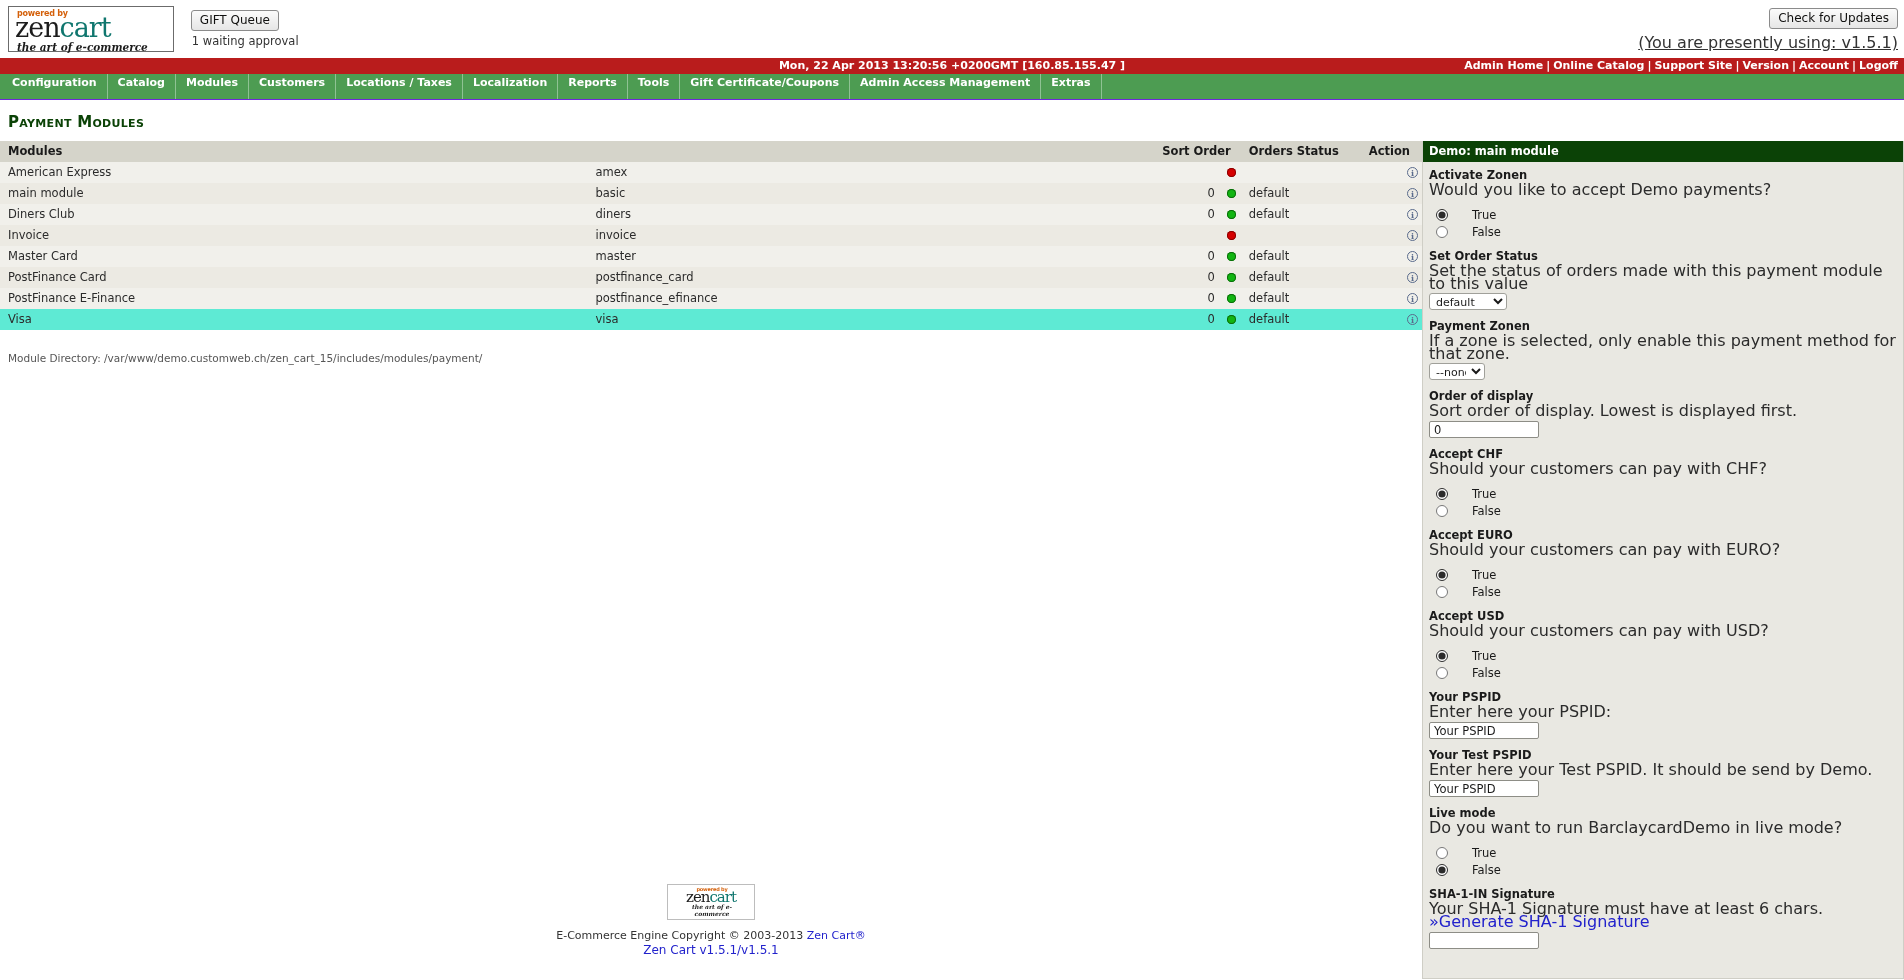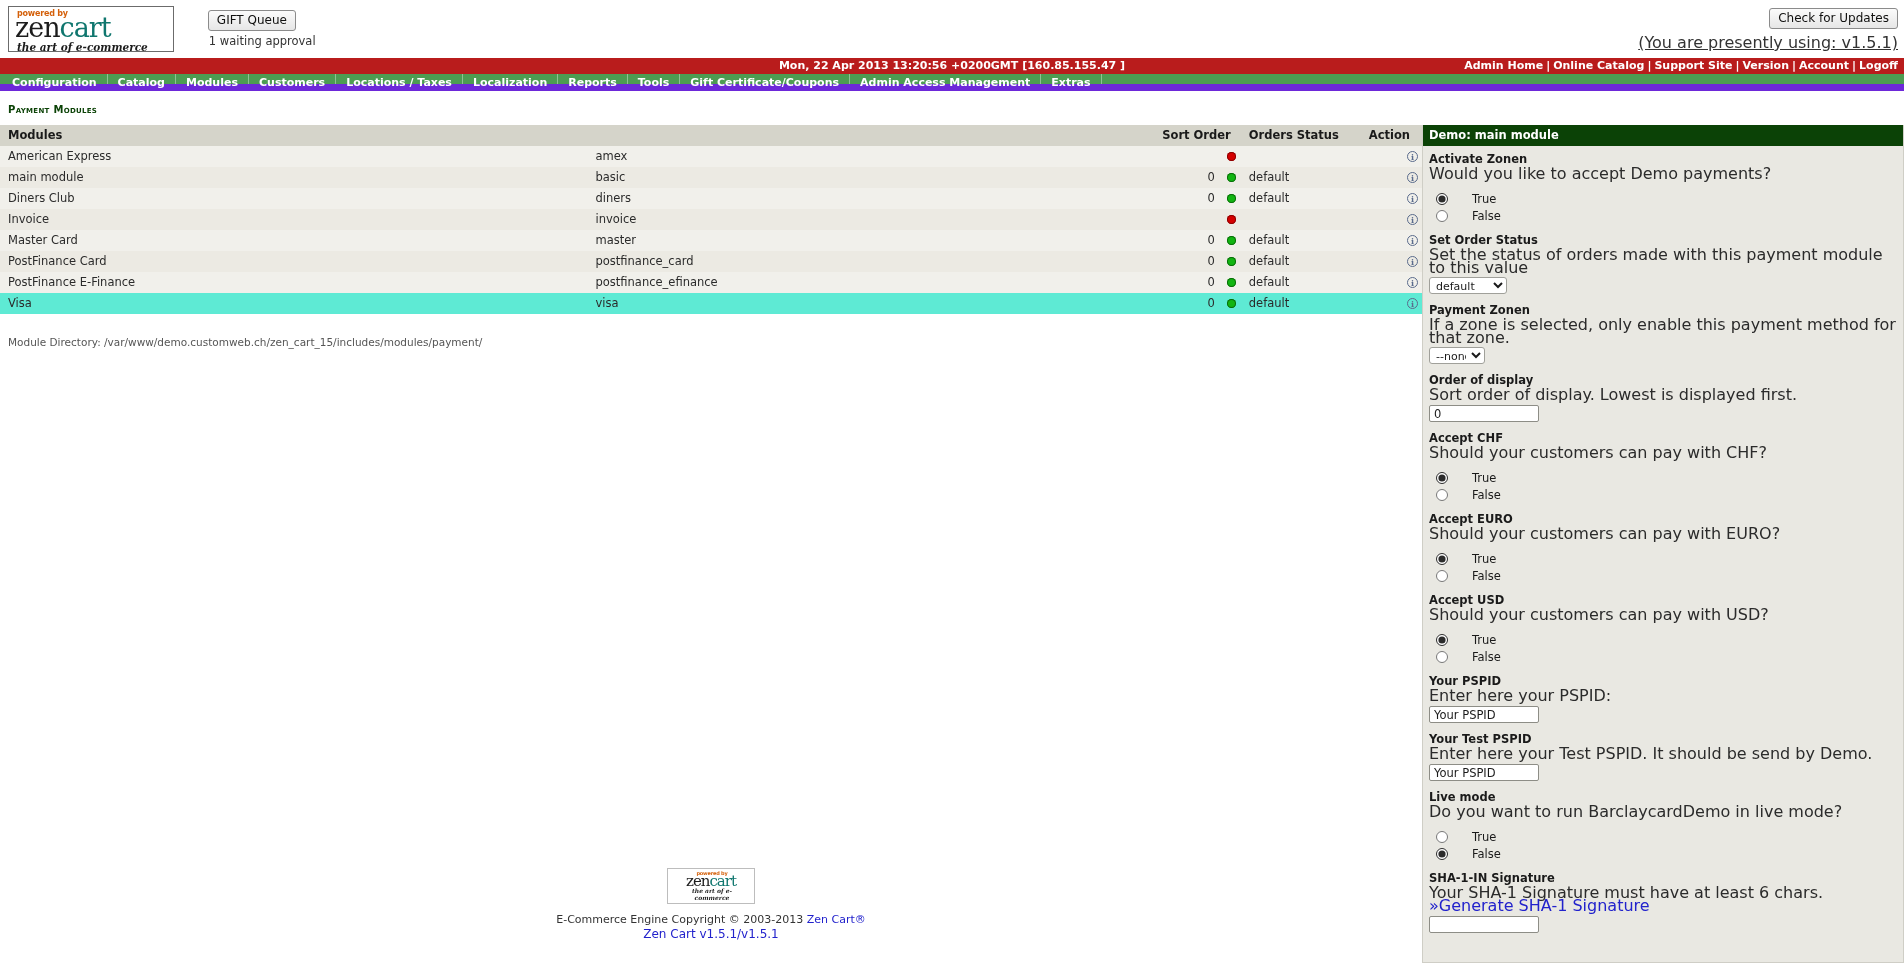--- a/index.html
+++ b/index.html
@@ -51,21 +51,21 @@
   }
   .logo-tag {
     font-family: "DejaVu Serif", "Liberation Serif", serif;
     font-size: 10.5px; font-weight: bold; font-style: italic;
     color: #1c1c1c; line-height: 11px; margin: -2px 0 0 2px;
   }
 
   .gift-wrap {
     display: inline-block;
     vertical-align: top;
-    margin-left: 30px;
+    margin-left: 13px;
     margin-top: 4px;
   }
   .btn {
     font-family: "DejaVu Sans", "Liberation Sans", sans-serif;
     font-size: 12px;
     color: #10100f;
     background: linear-gradient(to bottom, #fbfbfb 0%, #e6e6e6 100%);
     border: 1px solid #8b8b8b;
     border-radius: 3px;
     padding: 2px 8px 3px 8px;
@@ -113,42 +113,42 @@
     white-space: nowrap;
   }
   .datebar-links a {
     color: #ffffff;
     text-decoration: none;
   }
   .datebar-links .sep { color: #ffffff; padding: 0 3px; }
 
   
   .menubar {
-    height: 17px;
+    height: 26px;
     background: #4d9c52;
-    border-bottom: 7px solid #6d28d9;
+    border-bottom: 1px solid #6d28d9;
     display: flex;
     align-items: stretch;
     padding-left: 2px;
   }
   .menu-item {
     color: #ffffff;
     font-size: 11px;
     font-weight: bold;
     line-height: 17px;
     padding: 0 10px;
     white-space: nowrap;
     cursor: pointer;
     border-right: 1px solid #8fc293;
   }
   .menu-item:first-child { border-left: none; }
 
   
   .page-title {
-    font-size: 10px;
+    font-size: 15px;
     font-weight: bold;
     font-variant: small-caps;
     color: #0b4206;
     letter-spacing: 0.3px;
     padding: 13px 0 10px 8px;
   }
 
   
   .main {
     position: relative;

